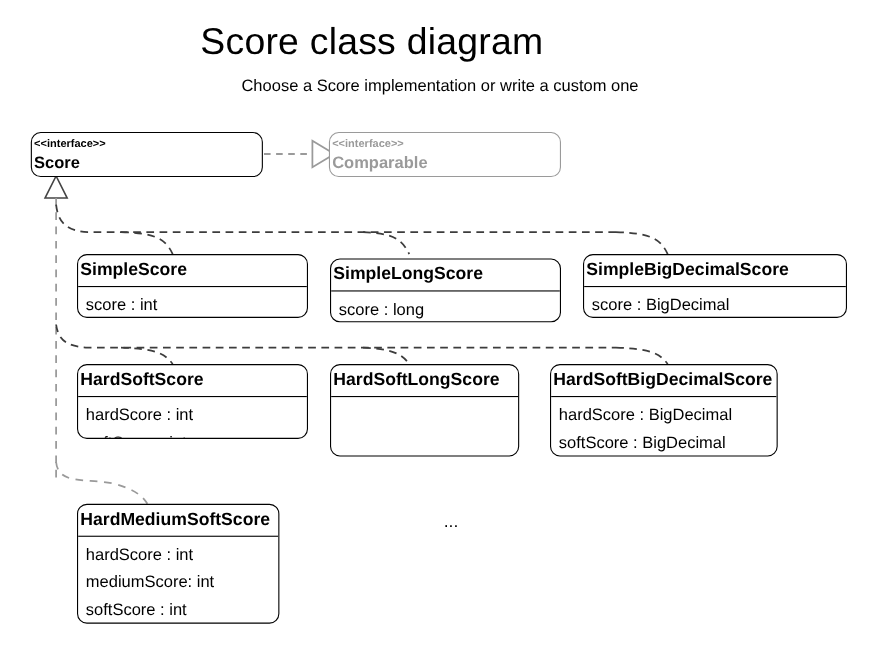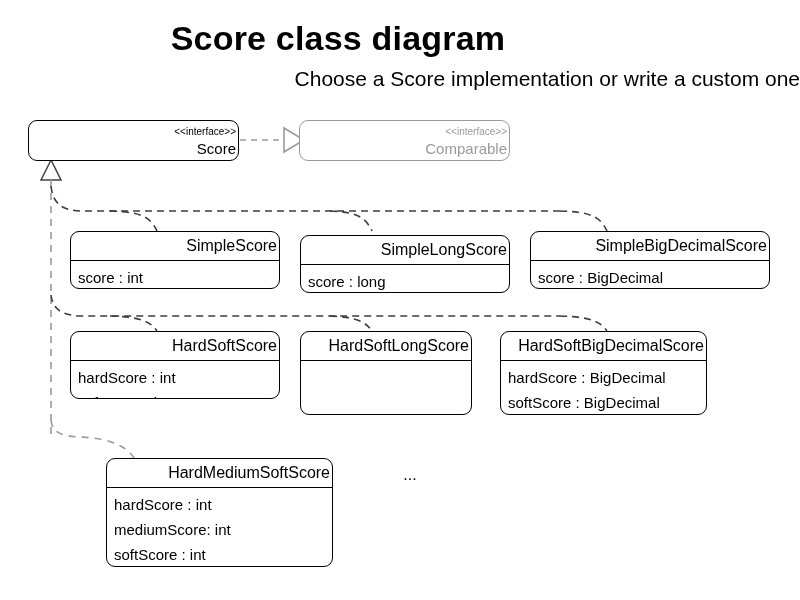--- a/index.html
+++ b/index.html
@@ -29,55 +29,56 @@
     pointer-events: none;
   }
 
   .page-title {
     position: absolute;
     left: 0;
     top: 18px;
     width: 676px;
     text-align: center;
     font-size: 34px;
-    font-weight: bold;
+    font-weight: normal;
     letter-spacing: 0.2px;
     line-height: 40px;
   }
   .page-subtitle {
     position: absolute;
     left: 0;
     top: 68px;
     width: 800px;
-    text-align: right;
-    font-size: 21px;
+    text-align: center;
+    font-size: 15px;
     font-weight: normal;
     line-height: 22px;
   }
 
   .uml-box {
     position: absolute;
     box-sizing: border-box;
     border: 1.4px solid #000000;
     border-radius: 9px;
     background: #ffffff;
     overflow: hidden;
   }
   .uml-box.muted {
     border-color: #9a9a9a;
     color: #9a9a9a;
   }
 
   .box-header {
     box-sizing: border-box;
-    text-align: right;
+    text-align: left;
     font-size: 16px;
     line-height: 20px;
     padding: 4px 2px 4px 2px;
     white-space: nowrap;
+    font-weight: bold;
   }
   .box-header.with-divider {
     border-bottom: 1.4px solid #000000;
   }
   .stereotype {
     display: block;
     font-size: 10px;
     line-height: 12px;
     color: inherit;
   }
@@ -193,21 +194,21 @@
   </div>
 
   <div class="uml-box" style="left:500px; top:331px; width:207px; height:84px;">
     <div class="box-header with-divider">HardSoftBigDecimalScore</div>
     <div class="box-attrs">
       <div class="attr-line">hardScore : BigDecimal</div>
       <div class="attr-line">softScore : BigDecimal</div>
     </div>
   </div>
 
-  <div class="uml-box" style="left:70px; top:458px; width:227px; height:109px;margin-left:36px;">
+  <div class="uml-box" style="left:70px; top:458px; width:184px; height:109px;">
     <div class="box-header with-divider">HardMediumSoftScore</div>
     <div class="box-attrs">
       <div class="attr-line">hardScore : int</div>
       <div class="attr-line">mediumScore: int</div>
       <div class="attr-line">softScore : int</div>
     </div>
   </div>
 
   <div class="ellipsis-note" style="left:380px; top:466px; width:60px;">...</div>
 

